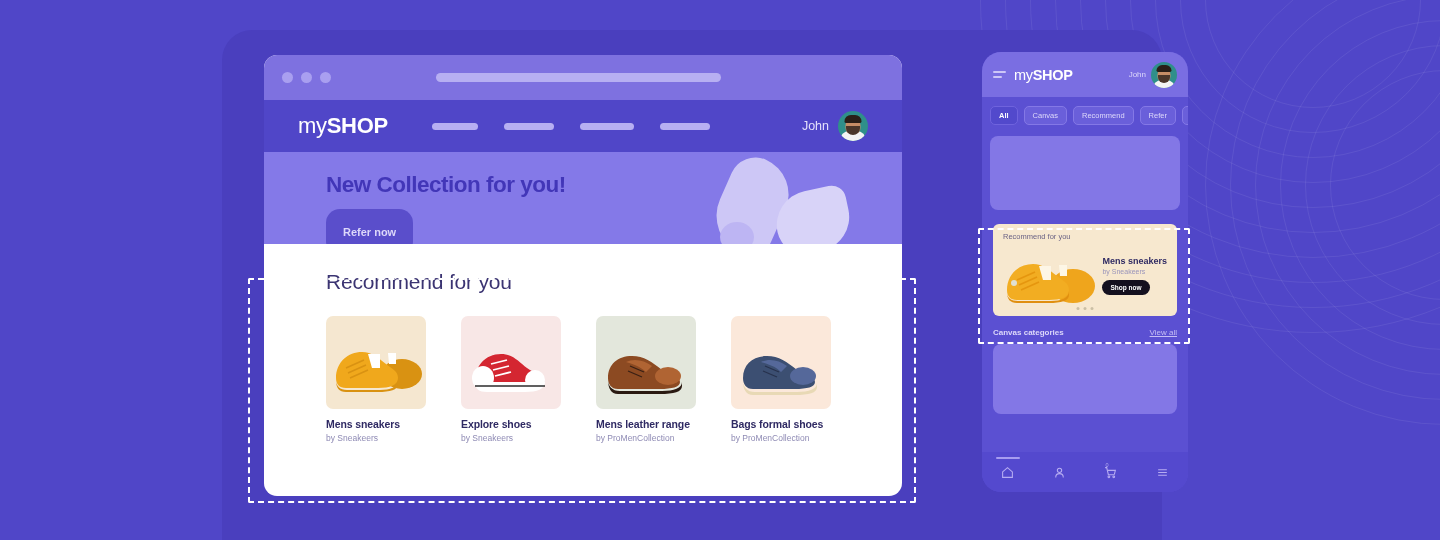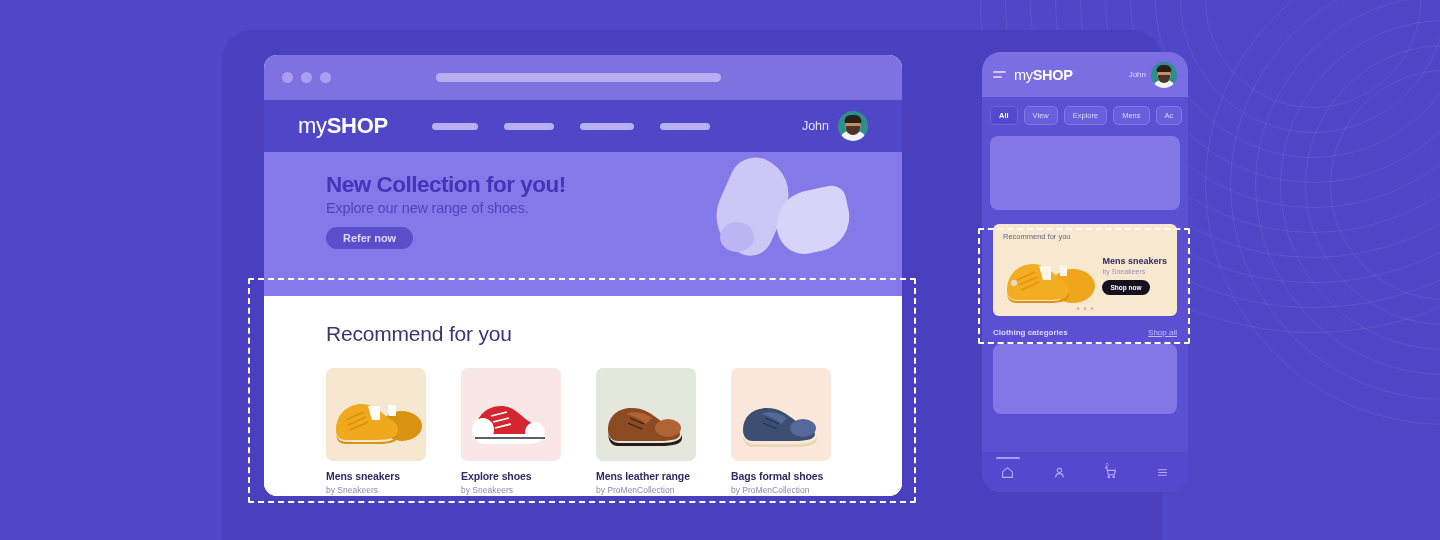--- a/index.html
+++ b/index.html
@@ -60,30 +60,30 @@
     width: 15px; height: 16px; border-radius: 7px 7px 6px 6px; background: #c58d66; }
   .avatar .hair { position: absolute; left: 50%; top: 4px; transform: translateX(-50%);
     width: 17px; height: 8px; border-radius: 8px 8px 2px 2px; background: #2a1f18; }
   .avatar .beard { position: absolute; left: 50%; top: 15px; transform: translateX(-50%);
     width: 14px; height: 9px; border-radius: 0 0 7px 7px; background: #4a362a; }
   .avatar .body { position: absolute; left: 50%; bottom: -2px; transform: translateX(-50%);
     width: 26px; height: 12px; border-radius: 9px 9px 0 0; background: #f3f3f3; }
 
   
   .hero {
-    height: 144px; background: #8479e8; position: relative; overflow: hidden;
+    height: 92px; background: #8479e8; position: relative; overflow: hidden;
     padding: 20px 0 0 62px;
   }
   .hero-title { font-size: 22.5px; font-weight: 700; color: #4236b8; letter-spacing: -0.5px; }
   .hero-sub { font-size: 14.5px; color: #4f45c0; margin-top: 2px; letter-spacing: -0.2px; }
   .hero-btn {
     margin-top: 11px; display: inline-block;
     background: #5a4ecb; color: #ddd8fa;
     font-size: 11px; font-weight: 700;
-    padding: 5px 17px; border-radius: 14px; border: none; cursor: pointer;
+    padding: 17px 17px; border-radius: 14px; border: none; cursor: pointer;
   }
   .hero-shoe { position: absolute; pointer-events: none; }
   .hero-shoe.s1 { right: 118px; top: 6px; width: 64px; height: 96px;
     background: #cdc7f6; border-radius: 30px 44px 26px 48px; transform: rotate(24deg); }
   .hero-shoe.s2 { right: 52px; top: 38px; width: 74px; height: 62px;
     background: #d8d3f8; border-radius: 38px 16px 38px 30px; transform: rotate(-12deg); }
   .hero-shoe.s3 { right: 148px; top: 70px; width: 34px; height: 30px;
     background: #bdb5f3; border-radius: 50%; }
 
   
@@ -231,21 +231,20 @@
           <i class="hair"></i>
       </span>
     </div>
   </div>
 
   <div class="hero">
     <div class="hero-shoe s1"></div>
     <div class="hero-shoe s2"></div>
     <div class="hero-shoe s3"></div>
     <div class="hero-title">New Collection for you!</div>
-    <div class="hero-sub">Explore our new range of shoes.</div>
     <button class="hero-btn">Refer now</button>
   </div>
 
   <div class="recommend">
     <div class="recommend-title">Recommend for you</div>
     <div class="cards" id="cards">
         <div class="card">
     <div class="card-thumb" style="background:#f5e7d0">
       <svg viewBox="0 0 100 93" width="100" height="93">
     <ellipse cx="76" cy="58" rx="20" ry="15" fill="#d99212"></ellipse>
@@ -321,23 +320,23 @@
         <i class="body"></i>
           <i class="face"></i>
           <i class="beard"></i>
           <i class="hair"></i>
       </span>
     </span>
   </div>
 
   <div class="chips" id="chips">
       <span class="chip active">All</span>
-      <span class="chip">View</span>
-      <span class="chip">Explore</span>
-      <span class="chip">Mens</span>
+      <span class="chip">Canvas</span>
+      <span class="chip">Recommend</span>
+      <span class="chip">Refer</span>
       <span class="chip">Ac</span>
     </div>
 
   <div class="phone-banner"></div>
 
   <div class="rec-card">
     <span class="rec-label">Recommend for you</span>
     <svg class="rec-shoe" viewBox="0 0 98 56">
       <ellipse cx="74" cy="36" rx="22" ry="17" fill="#efa51c"></ellipse>
       <path d="M8 40 C8 24 20 14 34 14 C44 14 50 20 58 26 C64 31 70 33 70 40 C70 47 62 50 50 50 L18 50 C11 50 8 46 8 40 Z" fill="#f2ad22"></path>
@@ -353,22 +352,22 @@
       <button class="shop-now">Shop now</button>
     </div>
     <span class="dots">
         <i></i>
         <i></i>
         <i></i>
       </span>
   </div>
 
   <div class="explore-row">
-    <span class="explore-title">Clothing categories</span>
-    <span class="explore-link">Shop all</span>
+    <span class="explore-title">Canvas categories</span>
+    <span class="explore-link">View all</span>
   </div>
   <div class="explore-box"></div>
 
   <div class="tabbar">
     <div class="tab">
       <span class="ind"></span>
       <svg width="13" height="13" viewBox="0 0 24 24" fill="none" stroke="#b6acf2" stroke-width="2">
         <path d="M3 11 L12 3 L21 11 V21 H3 Z"></path>
       </svg>
     </div>

